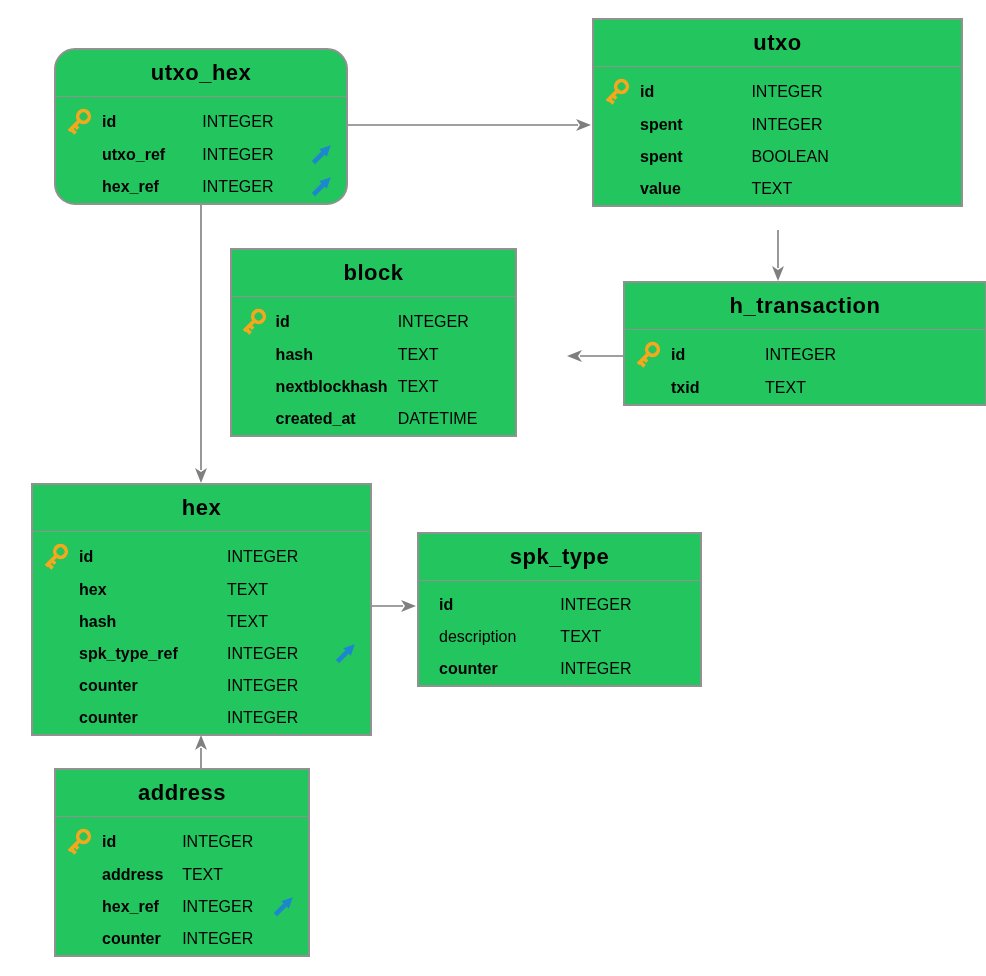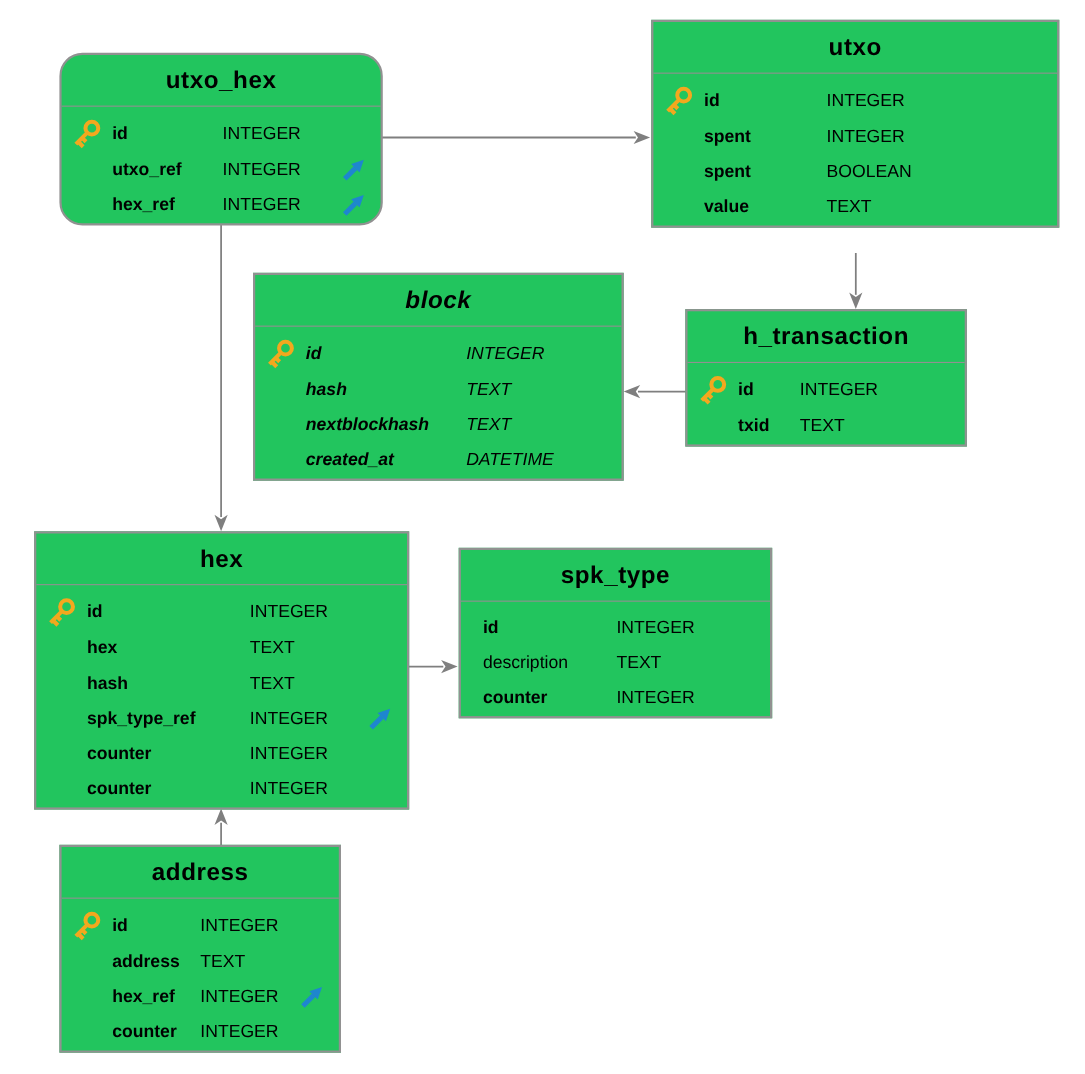--- a/index.html
+++ b/index.html
@@ -69,24 +69,24 @@
   .fk-cell {
     width: 42px;
     text-align: center;
     padding-right: 4px;
   }
   .fk-cell svg { display: block; margin: 0 auto; }
 
   
   #t-utxo_hex      { left: 54px;  top: 48px;  width: 294px; border-radius: 21px; }
   #t-utxo          { left: 592px; top: 18px;  width: 371px; }
-  #t-block         { left: 230px; top: 248px; width: 337px; font-style: italic; }
-  #t-h_transaction { left: 623px; top: 281px; width: 256px; }
+  #t-block         { left: 230px; top: 248px; width: 287px; }
+  #t-h_transaction { left: 623px; top: 281px; width: 364px; }
   #t-hex           { left: 31px;  top: 483px; width: 341px; }
-  #t-spk_type      { left: 417px; top: 498px; width: 285px; }
+  #t-spk_type      { left: 417px; top: 532px; width: 285px; }
   #t-address       { left: 54px;  top: 768px; width: 256px; }
 </style>
 </head>
 <body>
 
 <div id="canvas">
 
   <svg id="connectors" width="986" height="976" viewBox="0 0 986 976">
     <g stroke="#7f7f7f" stroke-width="1.6" fill="#7f7f7f">
 

